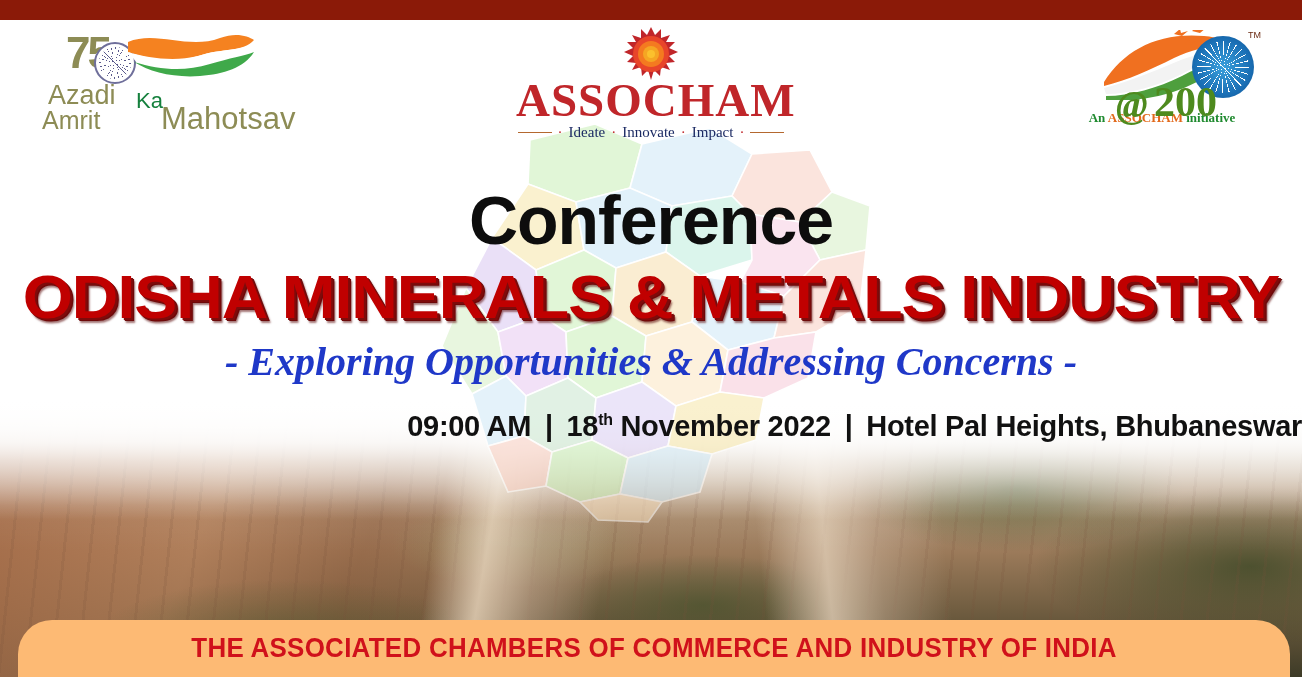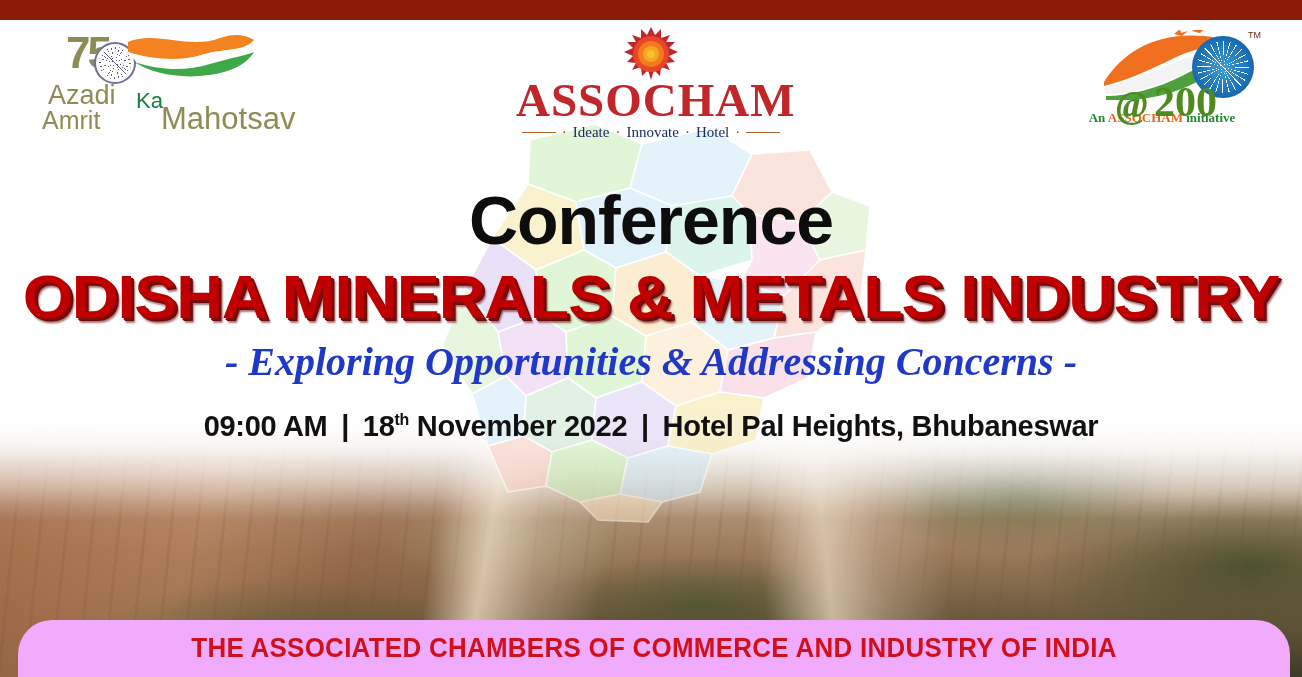--- a/index.html
+++ b/index.html
@@ -149,29 +149,29 @@
   }
   .subtitle{
     margin-top:14px;
     font-family:"Liberation Serif",serif;
     font-style:italic;font-weight:bold;
     font-size:40px;color:#1F38C8;letter-spacing:0px;line-height:1;
   }
   .details{
     margin-top:28px;
     font-family:"Liberation Sans",sans-serif;
-    font-size:29px;font-weight:bold;color:#111;letter-spacing:-0.3px;
+    font-size:29px;font-weight:bold;color:#111;letter-spacing:-0.3px;text-align:right;
   }
   .details sup{font-size:0.55em;vertical-align:super;}
   .details .sep{padding:0 6px;font-weight:bold;}
 
   
   .footer-band{
     position:absolute;left:18px;top:620px;width:1272px;height:57px;
-    background:#f0abfc;
+    background:#fdba74;
     border-top-left-radius:34px;border-top-right-radius:34px;
     display:flex;align-items:center;justify-content:center;
   }
   .footer-text{
     font-family:"Liberation Sans",sans-serif;
     font-size:27px;font-weight:bold;color:#D0111B;letter-spacing:0.3px;
     transform:scaleX(0.96);
   }
 </style>
 </head>
@@ -252,21 +252,21 @@
       </svg>
     </div>
     <div class="ac-name">ASSOCHAM</div>
     <div class="ac-tag">
       <span class="rule"></span>
       <span class="dot">·</span>
       <span>Ideate</span>
       <span class="dot">·</span>
       <span>Innovate</span>
       <span class="dot">·</span>
-      <span>Hotel</span>
+      <span>Impact</span>
       <span class="dot">·</span>
       <span class="rule"></span>
     </div>
   </div>
 
   <div class="logo-bharat">
     <div class="bh-main">
       <span class="bh-swoosh">
         <svg viewBox="0 0 150 70" xmlns="http://www.w3.org/2000/svg">
           <path d="M4 52 C24 20, 58 2, 104 6 C118 7, 130 12, 140 18 C122 14, 98 16, 74 28 C50 40, 28 50, 4 56 Z" fill="#F07020"></path>

